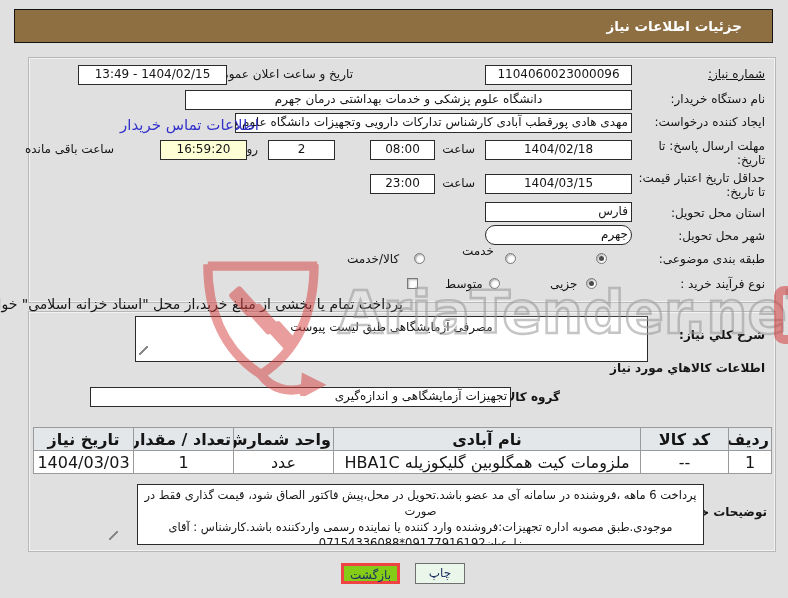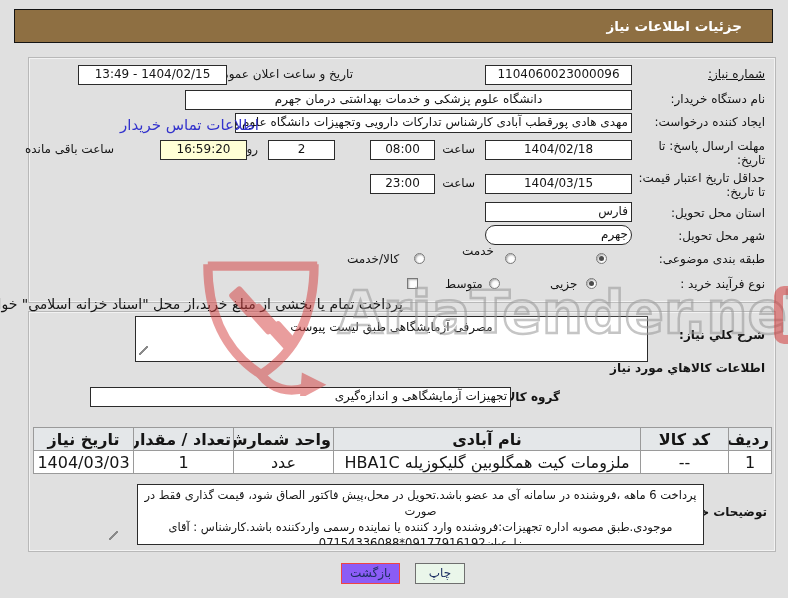--- a/index.html
+++ b/index.html
@@ -53,21 +53,21 @@
     border:1px solid #9a9a9a;font-size:16px;text-align:center;height:22px;
     overflow:hidden;white-space:nowrap;padding:0 2px;
   }
   .grid th{background:#e4e7e9;font-weight:bold;}
   .grid td{background:#ffffff;}
   .btn{
     position:absolute;top:563px;height:21px;box-sizing:border-box;
     font-size:12px;line-height:19px;text-align:center;color:#1d2f63;cursor:pointer;
     font-family:"DejaVu Sans","Liberation Sans",sans-serif;
   }
-  .btn-back{left:341px;width:59px;background:#8b5cf6;border:1px solid #ef4444;}
+  .btn-back{left:341px;width:59px;background:#84cc16;border:3px solid #ef4444;}
   .btn-print{left:415px;width:50px;background:#eaf6ea;border:1px solid #6f6f6f;}
   .grip{
     position:absolute;width:9px;height:9px;pointer-events:none;
     background:linear-gradient(135deg,transparent 42%,#8a8a8a 42%,#8a8a8a 58%,transparent 58%);
   }
   
   .wm{position:absolute;pointer-events:none;}
   .wm-text{
     left:338px;top:284px;font-size:58px;font-weight:bold;direction:ltr;white-space:nowrap;
     color:rgba(250,250,250,0.12);-webkit-text-stroke:2.5px rgba(150,150,150,0.55);

